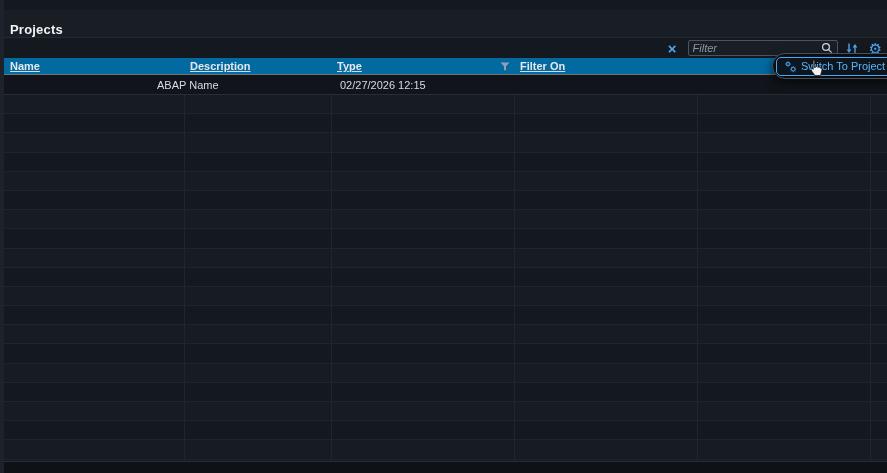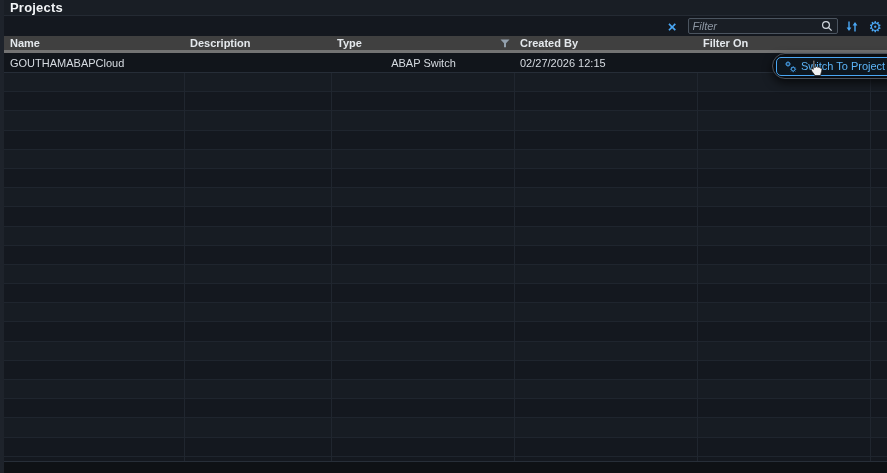--- a/index.html
+++ b/index.html
@@ -13,22 +13,22 @@
   .left-sliver {
     position:absolute; left:0; top:0; width:4px; height:473px;
     background:#1e232b;
   }
   .main {
     position:absolute; left:4px; top:0; width:883px; height:473px;
     display:flex; flex-direction:column;
   }
   
   .titlebar {
-    height:16px; background:#191e25; border-bottom:1px solid #242a33;
-    display:flex; align-items:flex-start; padding-left:6px; flex:0 0 auto;
+    height:28px; background:#191e25; border-bottom:1px solid #242a33;
+    display:flex; align-items:flex-end; padding-left:6px; flex:0 0 auto;margin-top:10px;
   }
   .title { color:#f2f4f6; font-size:13px; font-weight:bold; letter-spacing:.2px; }
   
   .toolbar {
     height:20px; background:#14181f; flex:0 0 auto;
     display:flex; align-items:center; justify-content:flex-end;
     padding-right:5px;
   }
   .clear-x {
     color:#4aa7f4; font-size:15px; font-weight:bold; line-height:1;
@@ -41,30 +41,30 @@
   }
   .filter-box input {
     flex:1; min-width:0; background:transparent; border:none; outline:none;
     color:#c9d0d8; font-size:11px; font-family:"Liberation Sans",sans-serif;
   }
   .filter-box input::placeholder { color:#8d97a3; font-style:italic; opacity:1; }
   .sort-icon { margin-right:10px; display:flex; align-items:center; }
   .gear { color:#4aa7f4; font-size:15px; line-height:1; }
   
   .thead {
-    height:17px; background:#404040; border-bottom:3px solid #737373;
-    display:flex; align-items:stretch; flex:0 0 auto;
+    height:17px; background:#0369a1; border-bottom:1px solid #737373;
+    display:flex; align-items:stretch; flex:0 0 auto;text-decoration:underline;
   }
   .th {
     font-size:11px; font-weight:bold; color:#e4e8ec;
     padding-left:6px; display:flex; align-items:center;
     white-space:nowrap; overflow:hidden;
   }
   .col-name { width:180px; } .col-desc { width:147px; }
-  .col-type { width:183px; justify-content:space-between; padding-right:4px;text-align:center; }
+  .col-type { width:183px; justify-content:space-between; padding-right:4px; }
   .col-by   { width:183px; } .col-on { width:173px; }
   .col-act  { flex:1; }
   
   .tbody { flex:1 1 auto; position:relative; overflow:hidden; }
   .vline { position:absolute; top:0; bottom:0; width:1px; background:#20262f; }
   .data-row {
     height:20px; background:#11151b; border-bottom:1px solid #262d37;
     display:flex; align-items:center; position:relative; z-index:1;
   }
   .td {
@@ -140,36 +140,34 @@
     <div class="th col-name">Name</div>
     <div class="th col-desc">Description</div>
     <div class="th col-type">
       <span>Type</span>
       <span style="display:flex;">
         <svg width="10" height="9" viewBox="0 0 10 9">
           <path d="M0.5 0.5 h9 L6 4.2 V8.3 L4 8.3 V4.2 Z" fill="#93a0ad"></path>
         </svg>
       </span>
     </div>
-    <div class="th col-by">Created By</div>
     <div class="th col-on">Filter On</div>
     <div class="th col-act"></div>
   </div>
 
   <div class="tbody">
     <div class="vline" style="left:180px"></div>
     <div class="vline" style="left:327px"></div>
     <div class="vline" style="left:510px"></div>
     <div class="vline" style="left:693px"></div>
     <div class="vline" style="left:866px"></div>
 
     <div class="data-row">
-      <div class="td col-name">GOUTHAMABAPCloud</div>
       <div class="td col-desc"></div>
-      <div class="td col-type">ABAP Switch</div>
+      <div class="td col-type">ABAP Name</div>
       <div class="td col-on">02/27/2026 12:15</div>
     </div>
 
     <div id="empty-rows">
         <div class="erow a"></div>
         <div class="erow b"></div>
         <div class="erow a"></div>
         <div class="erow b"></div>
         <div class="erow a"></div>
         <div class="erow b"></div>

